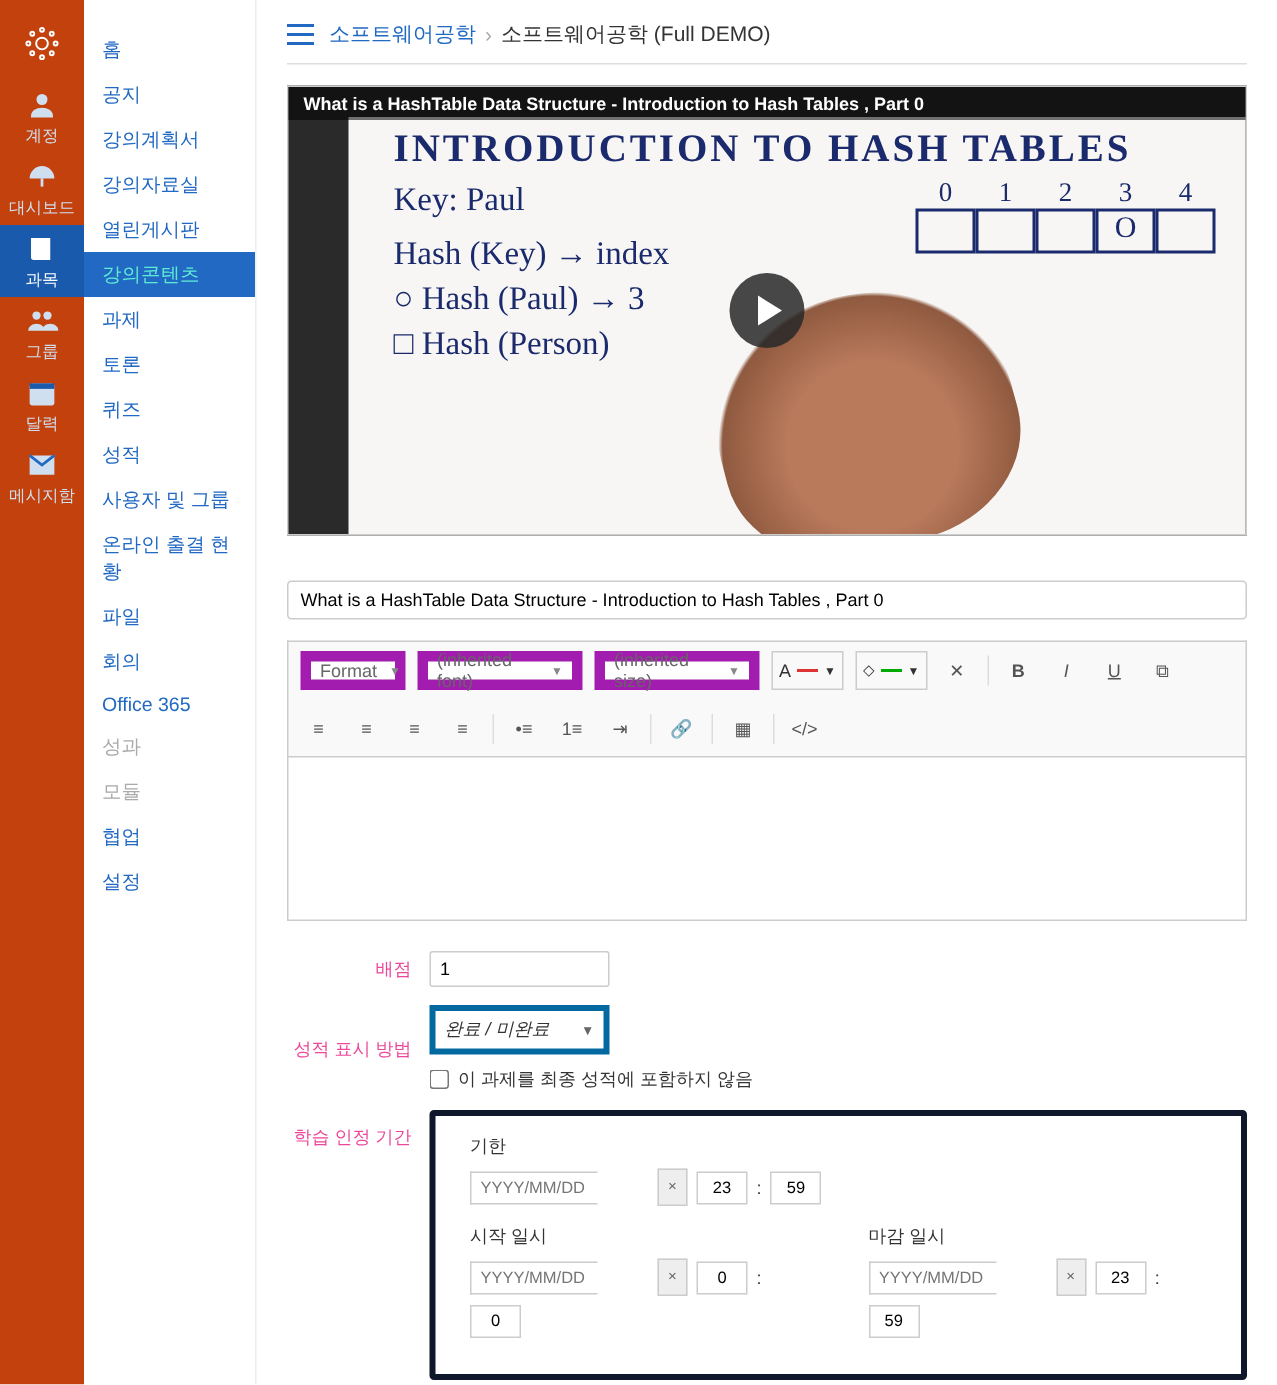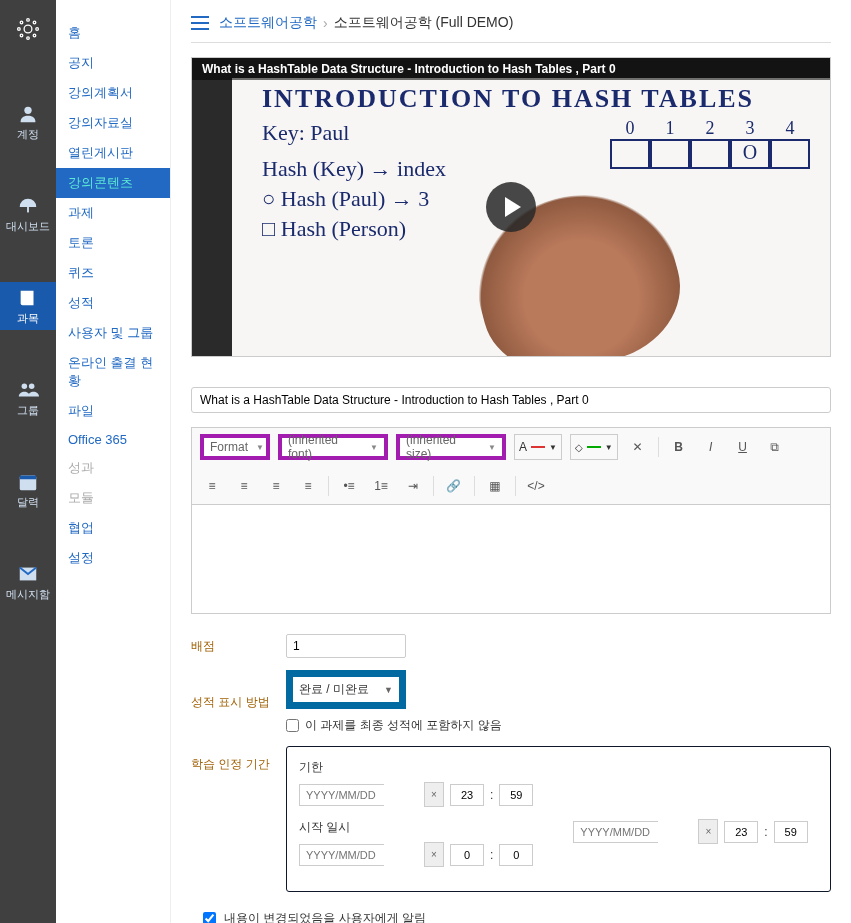--- a/index.html
+++ b/index.html
@@ -1,18 +1,18 @@
 <!DOCTYPE html>
 <html><head>
 <meta charset="utf-8">
 <style>
 * { box-sizing: border-box; margin:0; padding:0; }
 body { font-family: "Malgun Gothic", sans-serif; font-size:13px; color:#333; background:#fff; }
 .app { display:flex; height:923px; width:851px; }
-.global-nav { width:56px; background:#404040; display:flex; flex-direction:column; align-items:center; padding-top:8px;gap:44px; }
+.global-nav { width:56px; background:#c2410c; display:flex; flex-direction:column; align-items:center; padding-top:8px; }
 .gn-item { width:56px; height:48px; display:flex; flex-direction:column; align-items:center; justify-content:center; color:#d0dff0; font-size:11px; cursor:pointer; }
 .gn-item.active { background:#1a5aad; color:#fff; }
 .gn-item svg { width:22px; height:22px; fill:#d0dff0; margin-bottom:2px; }
 .gn-item.active svg { fill:#fff; }
 .gn-logo { width:26px; height:26px; margin:8px 0 12px; }
 .gn-logo circle,.gn-logo path { stroke:#fff; stroke-width:2; fill:none; }
 .course-nav { width:115px; padding:18px 0; border-right:1px solid #eee; }
 .course-nav a { display:block; padding:6px 12px; font-size:13px; color:#2169c3; text-decoration:none; cursor:pointer; }
 .course-nav a.active { background:#2169c3; color:#5eead4; }
 .course-nav a.muted { color:#aaa; }
@@ -33,36 +33,36 @@
 .whiteboard .nums span { width:40px; text-align:center; }
 .whiteboard .boxes { display:flex; }
 .whiteboard .box { width:40px; height:30px; border:2px solid #1a2a6c; }
 .whiteboard .boxes .box.circle::after { content:"O"; display:block; text-align:center; font-size:20px; color:#1a2a6c; }
 .hand { position:absolute; bottom:-10px; left:245px; width:200px; height:170px; background:radial-gradient(circle at 50% 60%, #b9795b 40%, #8f5a40 70%, transparent 72%); border-radius:50% 50% 40% 40%; transform:rotate(-15deg); }
 .play-btn { position:absolute; top:50%; left:50%; transform:translate(-50%,-50%); width:50px; height:50px; border-radius:50%; background:rgba(40,40,40,0.85); display:flex; align-items:center; justify-content:center; cursor:pointer; }
 .play-btn::after { content:""; border-left:16px solid #fff; border-top:10px solid transparent; border-bottom:10px solid transparent; margin-left:4px; }
 .title-input { width:100%; margin:30px 0 14px; padding:5px 8px; border:1px solid #ccc; border-radius:3px; font-size:12px; background:#fff; }
 .editor-toolbar { border:1px solid #ccc; border-bottom:none; background:#f9f9f9; padding:6px 8px; display:flex; flex-wrap:wrap; gap:8px; align-items:center; }
 .editor-toolbar .row2 { width:100%; display:flex; gap:8px; margin-top:6px; align-items:center; }
-.tb-select { height:26px; border:4px solid #a21caf; background:#fff; font-size:12px; padding:0 6px; color:#666; cursor:pointer; display:flex; align-items:center; }
+.tb-select { height:26px; border:7px solid #a21caf; background:#fff; font-size:12px; padding:0 6px; color:#666; cursor:pointer; display:flex; align-items:center; }
 .tb-select::after { content:"▼"; font-size:8px; margin-left:8px; color:#888; }
 .tb-btn { width:24px; height:24px; border:1px solid transparent; background:none; cursor:pointer; color:#555; display:flex; align-items:center; justify-content:center; font-size:12px; }
 .tb-sep { width:1px; height:20px; background:#ddd; }
 .color-btn { border:1px solid #ccc; height:26px; padding:0 4px; display:flex; align-items:center; gap:4px; cursor:pointer; }
 .color-bar { display:block; width:14px; height:2px; }
 .editor-body { border:1px solid #ccc; min-height:110px; background:#fff; }
 .form-section { margin-top:20px; }
 .form-row { display:flex; align-items:center; margin-bottom:12px; }
-.form-row label.fl { width:95px; text-align:left; font-size:12px; color:#a16207; padding-right:12px; }
+.form-row label.fl { width:95px; text-align:right; font-size:12px; color:#ec4899; padding-right:12px; }
 .form-row .fv { flex:1; }
 .small-input { width:120px; padding:4px 6px; border:1px solid #ccc; border-radius:2px; font-size:12px; }
-.select-box { width:120px; padding:4px 6px; border:7px solid #0369a1; background:#fff; font-size:12px; display:inline-flex; align-items:center; justify-content:space-between; cursor:pointer; }
+.select-box { width:120px; padding:4px 6px; border:4px solid #0369a1; background:#fff; font-size:12px; display:inline-flex; align-items:center; justify-content:space-between; cursor:pointer;font-style:italic; }
 .select-box::after { content:"▼"; font-size:9px; color:#666; }
 .chk-line { margin-top:8px; font-size:12px; display:flex; align-items:center; gap:6px; }
-.period-box { border:1px solid #0f172a; border-radius:3px; padding:12px 12px; font-size:12px; }
+.period-box { border:4px solid #0f172a; border-radius:3px; padding:12px 23px; font-size:12px; }
 .period-label { font-size:12px; margin-bottom:6px; }
 .date-group { display:flex; gap:6px; align-items:center; margin-bottom:12px; flex-wrap:wrap; }
 .date-input { position:relative; display:inline-flex; align-items:center;gap:40px; }
 .date-input input { width:85px; padding:4px 6px; border:1px solid #ccc; border-right:none; font-size:11px; color:#999; }
 .date-input .clear { width:20px; height:25px; border:1px solid #ccc; background:#eee; display:flex; align-items:center; justify-content:center; font-size:10px; cursor:pointer; color:#666; }
 .time-input { width:34px; padding:4px 4px; border:1px solid #ccc; font-size:11px; text-align:center; }
 .two-col { display:flex; gap:40px; }
 .notify-row { margin:18px 12px; font-size:12px; display:flex; align-items:center; gap:8px; }
 </style>
 </head>
@@ -133,20 +133,21 @@
       <a>강의자료실</a>
       <a>열린게시판</a>
       <a class="active">강의콘텐츠</a>
       <a>과제</a>
       <a>토론</a>
       <a>퀴즈</a>
       <a>성적</a>
       <a>사용자 및 그룹</a>
       <a>온라인 출결 현황</a>
       <a>파일</a>
+      <a>회의</a>
       <a>Office 365</a>
       <a class="muted">성과</a>
       <a class="muted">모듈</a>
       <a>협업</a>
       <a>설정</a>
     </div>
 
   <div class="main">
     <div class="breadcrumb">
       <div class="hamburger">
@@ -283,20 +284,21 @@
                   <span class="date-input">
                     <input placeholder="YYYY/MM/DD" style="">
                     <span class="clear">×</span>
                   </span>
                   <input class="time-input" value="0" style="">
                   <span>:</span>
                   <input class="time-input" value="0" style="">
                 </div>
               </div>
               <div>
+                <div class="period-label">마감 일시</div>
                 <div class="date-group">
                   <span class="date-input">
                     <input placeholder="YYYY/MM/DD" style="">
                     <span class="clear">×</span>
                   </span>
                   <input class="time-input" value="23" style="">
                   <span>:</span>
                   <input class="time-input" value="59" style="">
                 </div>
               </div>

